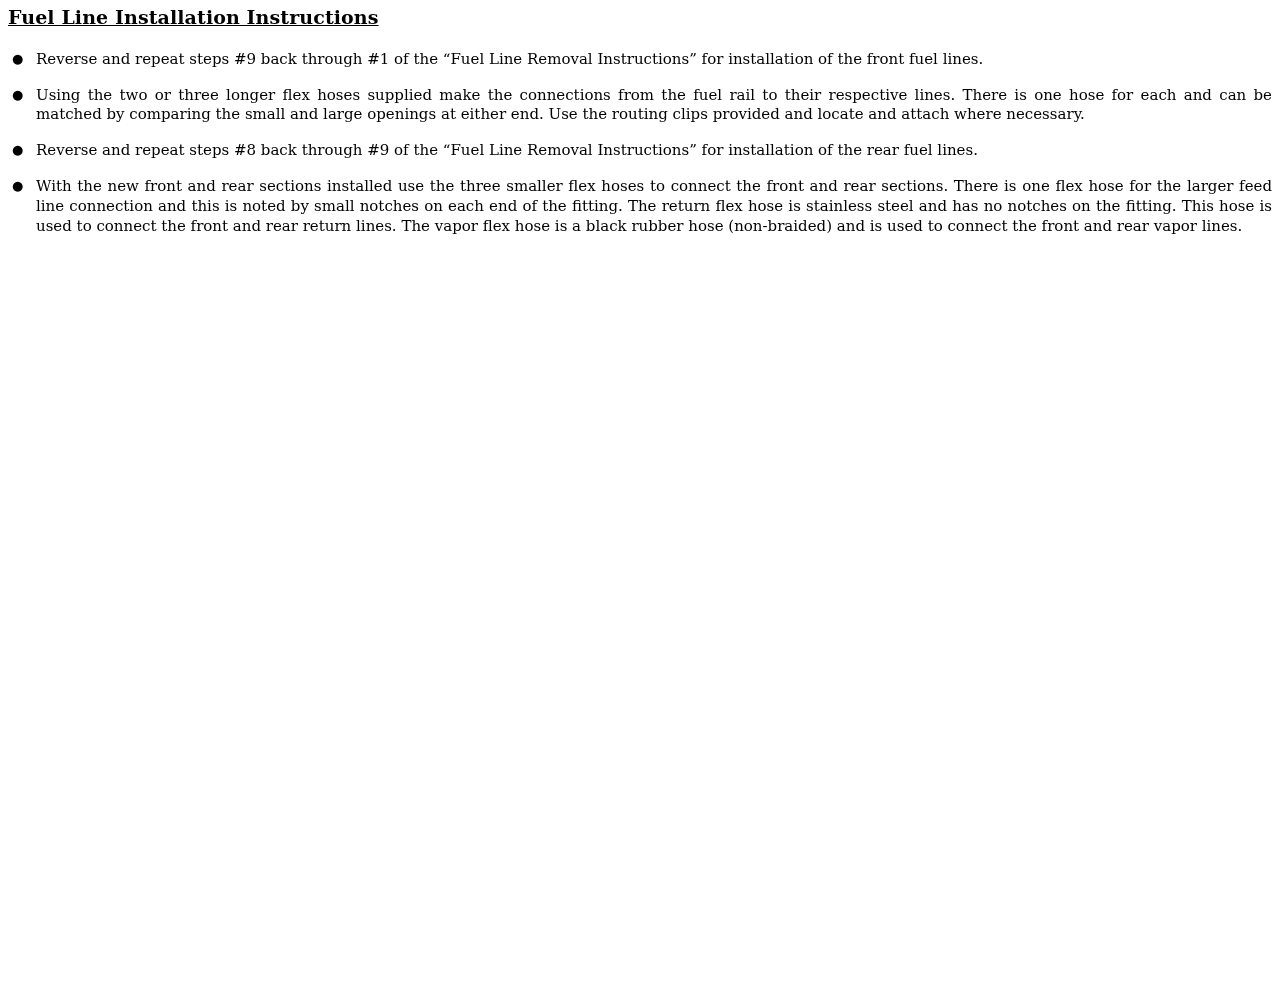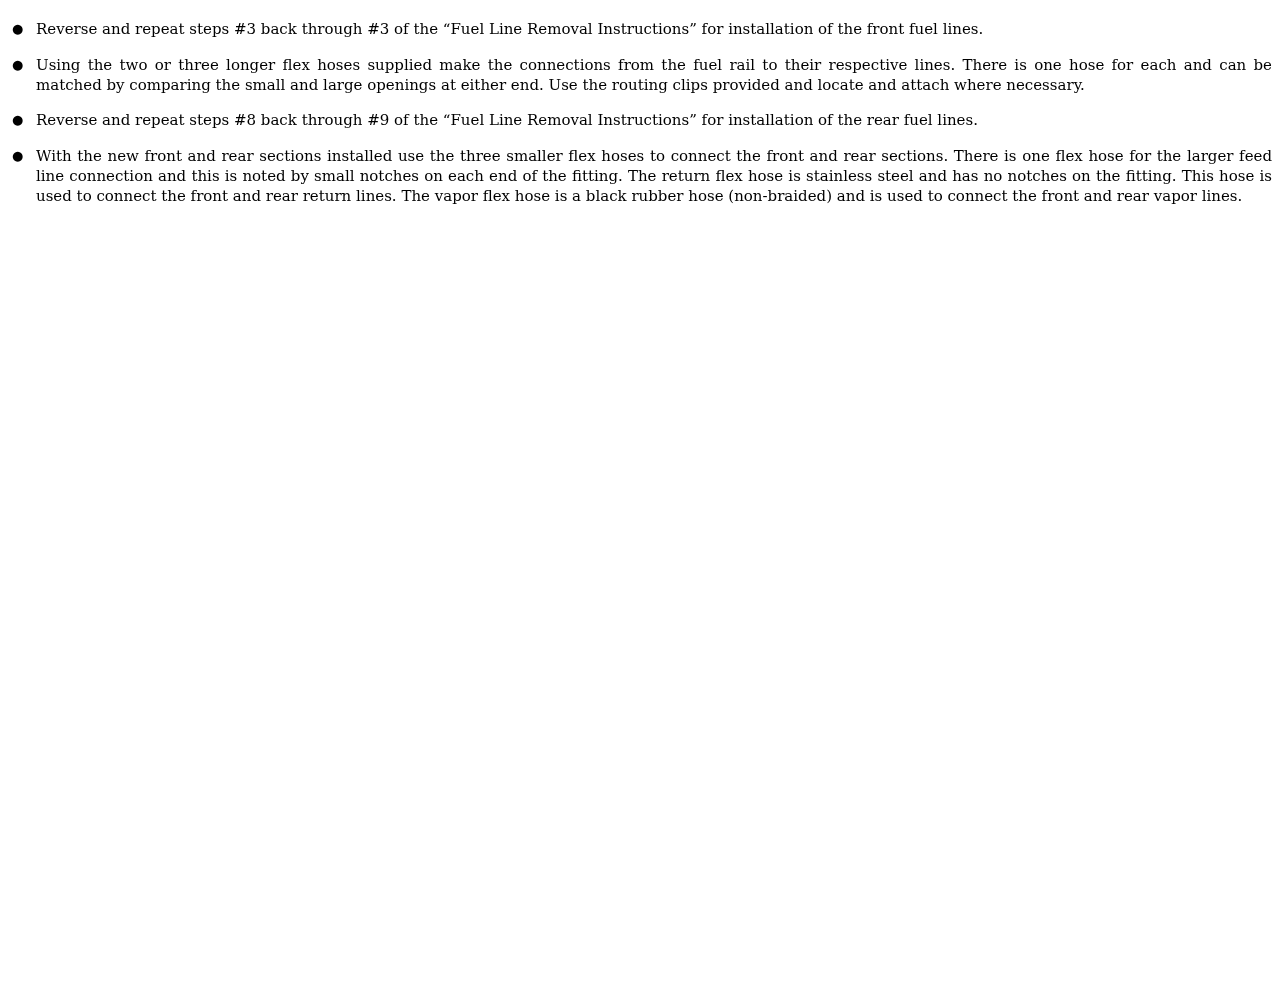--- a/index.html
+++ b/index.html
@@ -57,26 +57,27 @@
     display: block;
   }
   .gap-first { margin-top: 20px; }
   .gap { margin-top: 16px; }
 </style>
 </head>
 <body>
 
 <div class="page">
 
+  <h1 class="doc-title">Fuel Line Installation Instructions</h1>
 
   <ul class="bullet-list">
 
     <li class="bullet-item gap-first">
       <span class="marker">●</span>
-      <span class="text">Reverse and repeat steps #3 back through #3 of the “Fuel Line Removal Instructions” for installation of the front fuel lines.</span>
+      <span class="text">Reverse and repeat steps #9 back through #1 of the “Fuel Line Removal Instructions” for installation of the front fuel lines.</span>
     </li>
 
     <li class="bullet-item gap">
       <span class="marker">●</span>
       <span class="text">Using the two or three longer flex hoses supplied make the connections from the fuel rail to their respective lines. There is one hose for each and can be matched by comparing the small and large openings at either end. Use the routing clips provided and locate and attach where necessary.</span>
     </li>
 
     <li class="bullet-item gap">
       <span class="marker">●</span>
       <span class="text">Reverse and repeat steps #8 back through #9 of the “Fuel Line Removal Instructions” for installation of the rear fuel lines.</span>

